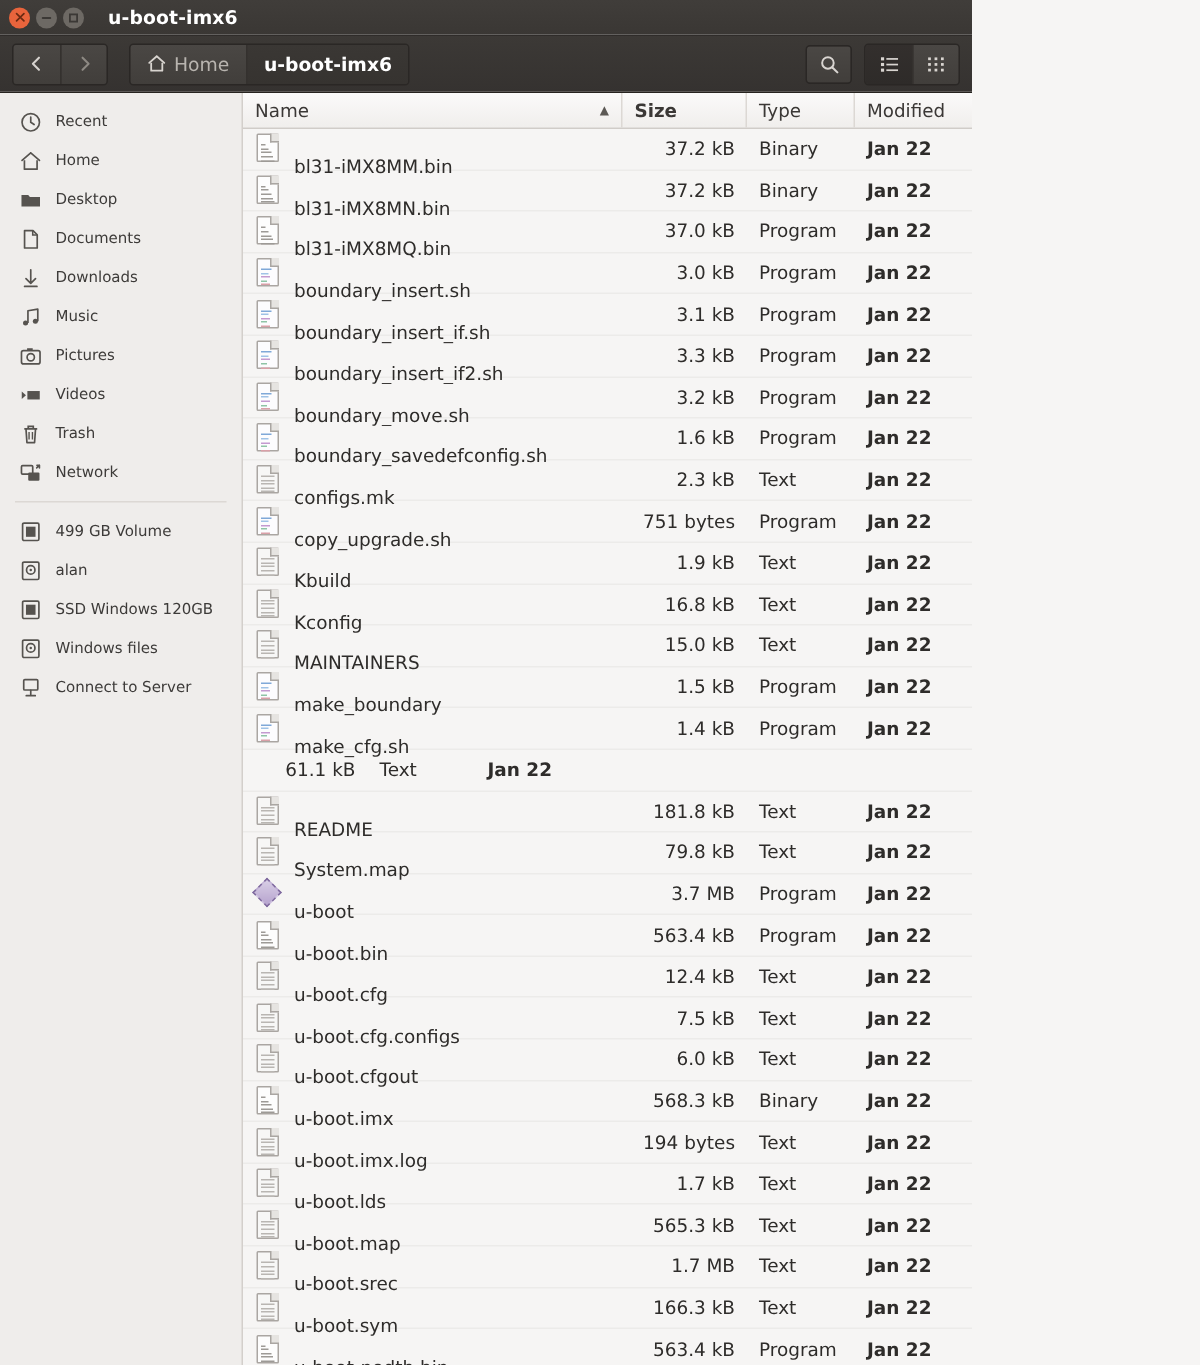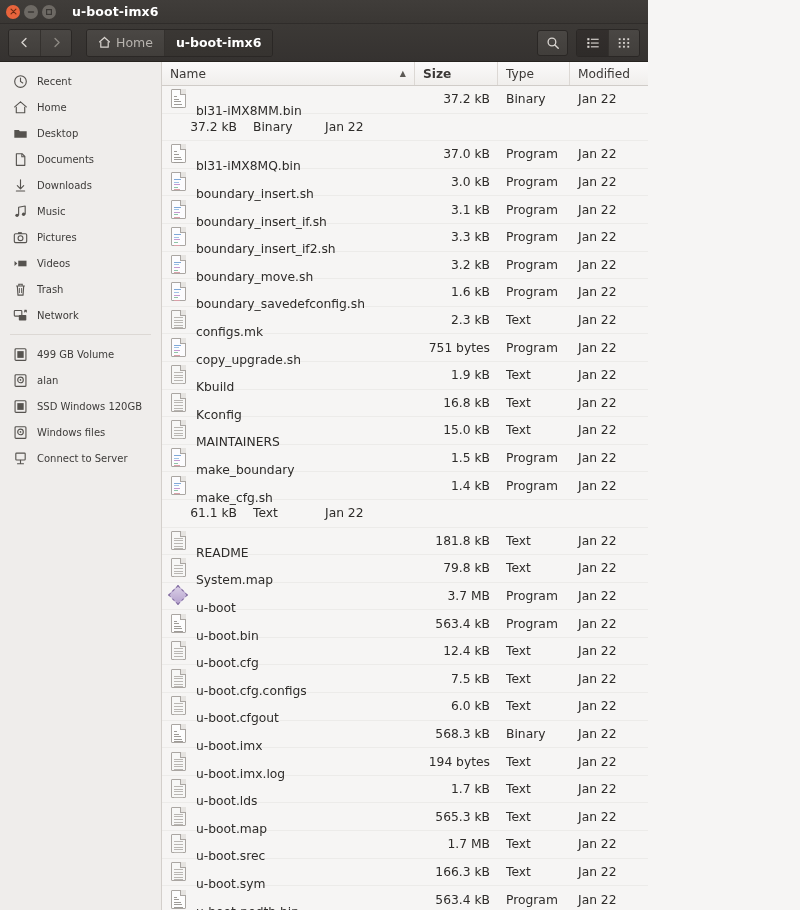--- a/index.html
+++ b/index.html
@@ -123,21 +123,21 @@
   .rows { flex: 1 1 auto; overflow: hidden; }
   .row {
     display: flex; align-items: center; height: 27.6px;
     border-bottom: 1px solid #ecebe9;
     font-size: 12.3px; color: #2e2c2a;
   }
   .row .cell { padding: 0 8px; display: flex; align-items: center; height: 100%; }
   .cell-name { flex: 1 1 auto; gap: 8px; min-width: 0; padding-left: 9px; }
   .cell-size { width: 83px; flex: 0 0 83px; justify-content: flex-end; padding-right: 7px; }
   .cell-type { width: 72px; flex: 0 0 72px; }
-  .cell-mod  { width: 78px; flex: 0 0 78px; }
+  .cell-mod  { width: 78px; flex: 0 0 78px; font-weight: bold; }
   .fname { overflow: hidden; text-overflow: ellipsis; white-space: nowrap; margin-top: 24px; }
 
   
   .ficon { width: 18px; height: 22px; flex: 0 0 18px; position: relative; }
   .doc {
     position: absolute; left: 1px; top: 1px; width: 15px; height: 19px;
     background: #fdfdfd; border: 1px solid #aaa6a2; border-radius: 1px;
   }
   .doc::after {
     content: ""; position: absolute; right: -1px; top: -1px;
@@ -453,20 +453,34 @@
                   </span>
                 </span>
               </span>
               <span class="fname">bl31-iMX8MM.bin</span>
             </div>
             <div class="cell cell-size">37.2 kB</div>
             <div class="cell cell-type">Binary</div>
             <div class="cell cell-mod">Jan 22</div>
           </div>
           <div class="row">
+            <div class="cell cell-name">
+              <span class="ficon binary">
+                <span class="doc">
+                  <span class="lines">
+                    <i></i>
+                    <i></i>
+                    <i></i>
+                    <i></i>
+                    <i></i>
+                  </span>
+                </span>
+              </span>
+              <span class="fname">bl31-iMX8MN.bin</span>
+            </div>
             <div class="cell cell-size">37.2 kB</div>
             <div class="cell cell-type">Binary</div>
             <div class="cell cell-mod">Jan 22</div>
           </div>
           <div class="row">
             <div class="cell cell-name">
               <span class="ficon binary">
                 <span class="doc">
                   <span class="lines">
                     <i></i>

